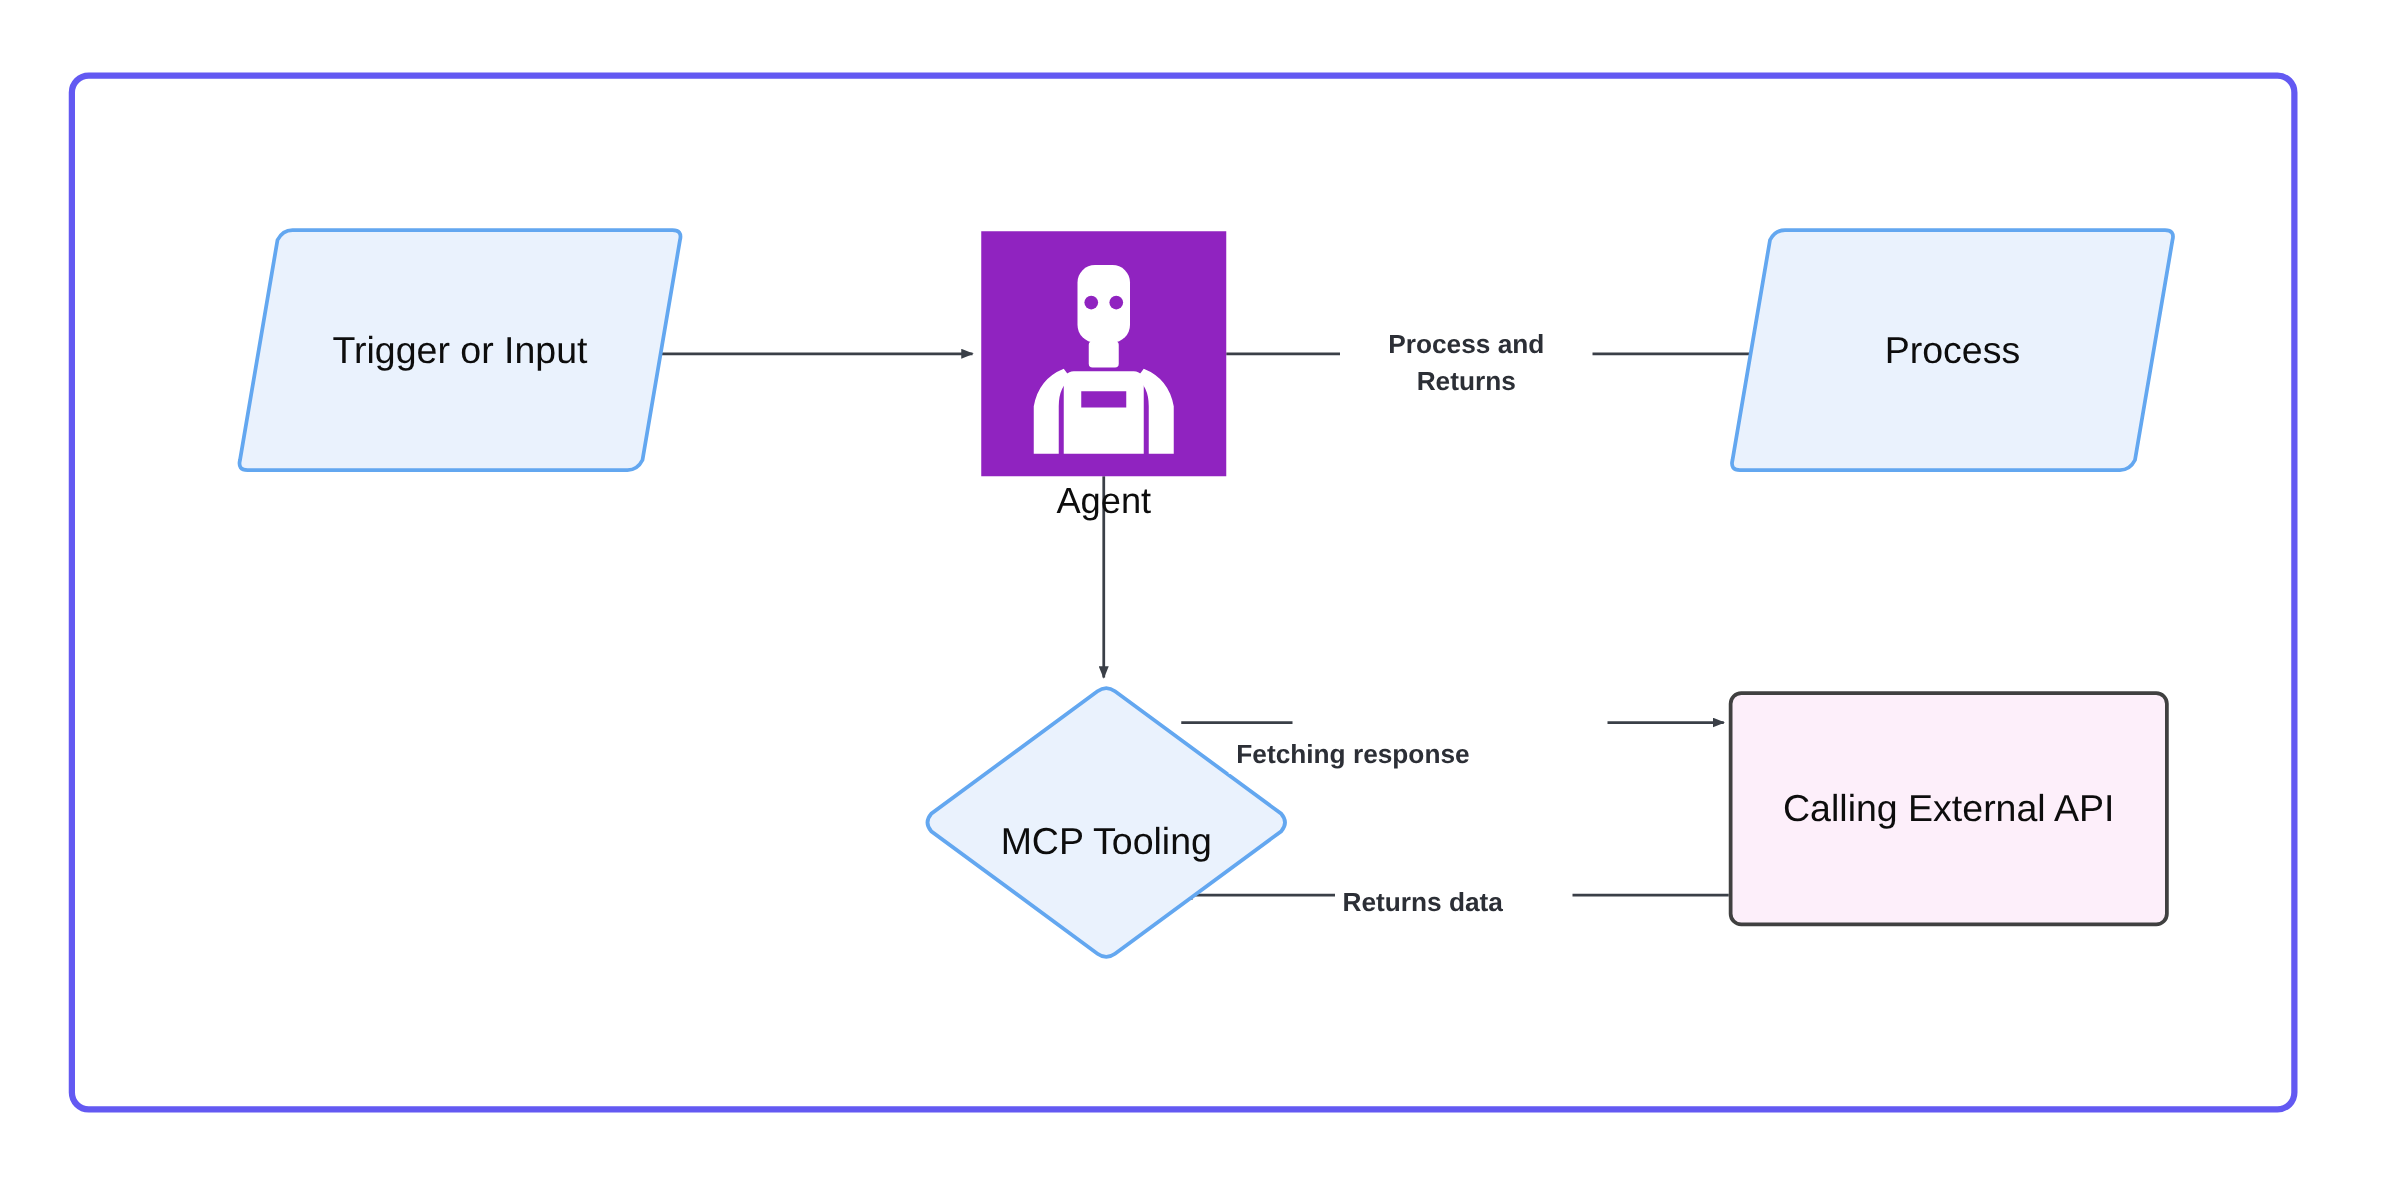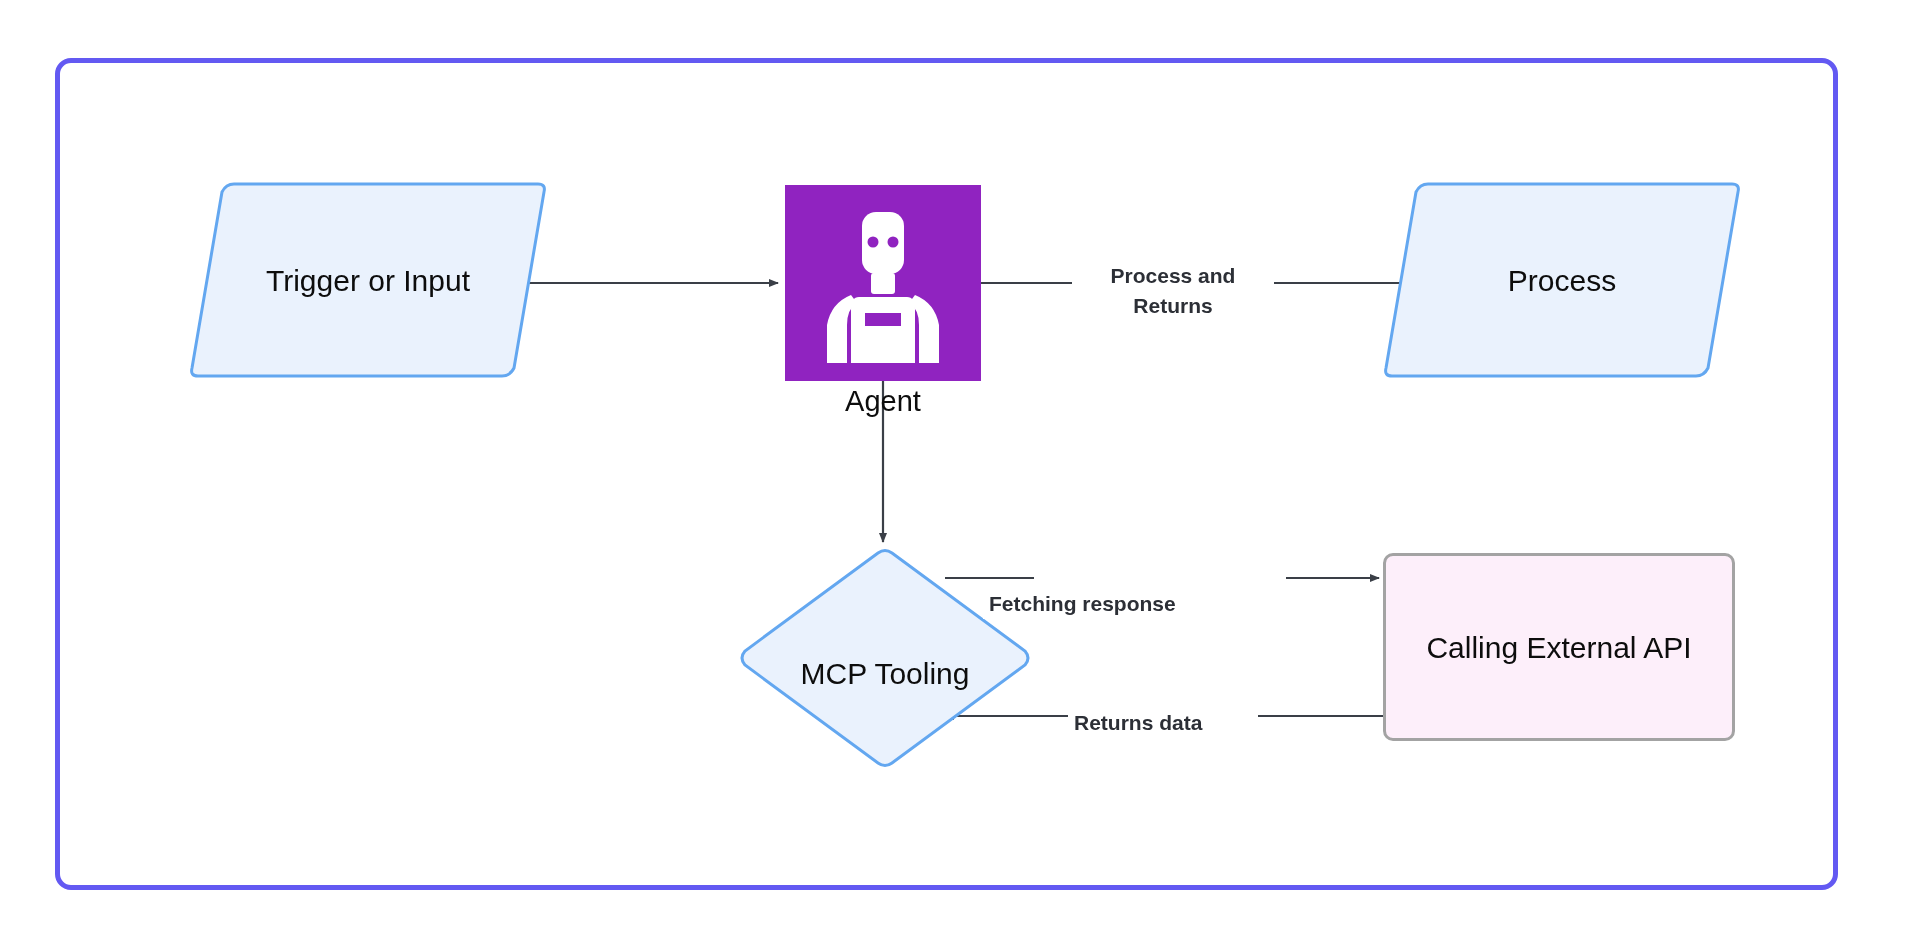--- a/index.html
+++ b/index.html
@@ -116,21 +116,21 @@
   }
   #mcp-node .label-center .node-label { position: relative; z-index: 3; margin-top: 31px; }
 
   
   #api-node {
     position: absolute;
     left: 1383px;
     top: 553px;
     width: 352px;
     height: 188px;
-    border: 3px solid #a3a3a3;
+    border: 3px solid #404040;
     border-radius: 10px;
     background: #fdeffa;
     box-sizing: border-box;
     display: flex;
     align-items: center;
     justify-content: center;
   }
 
   
   .edge-label {

